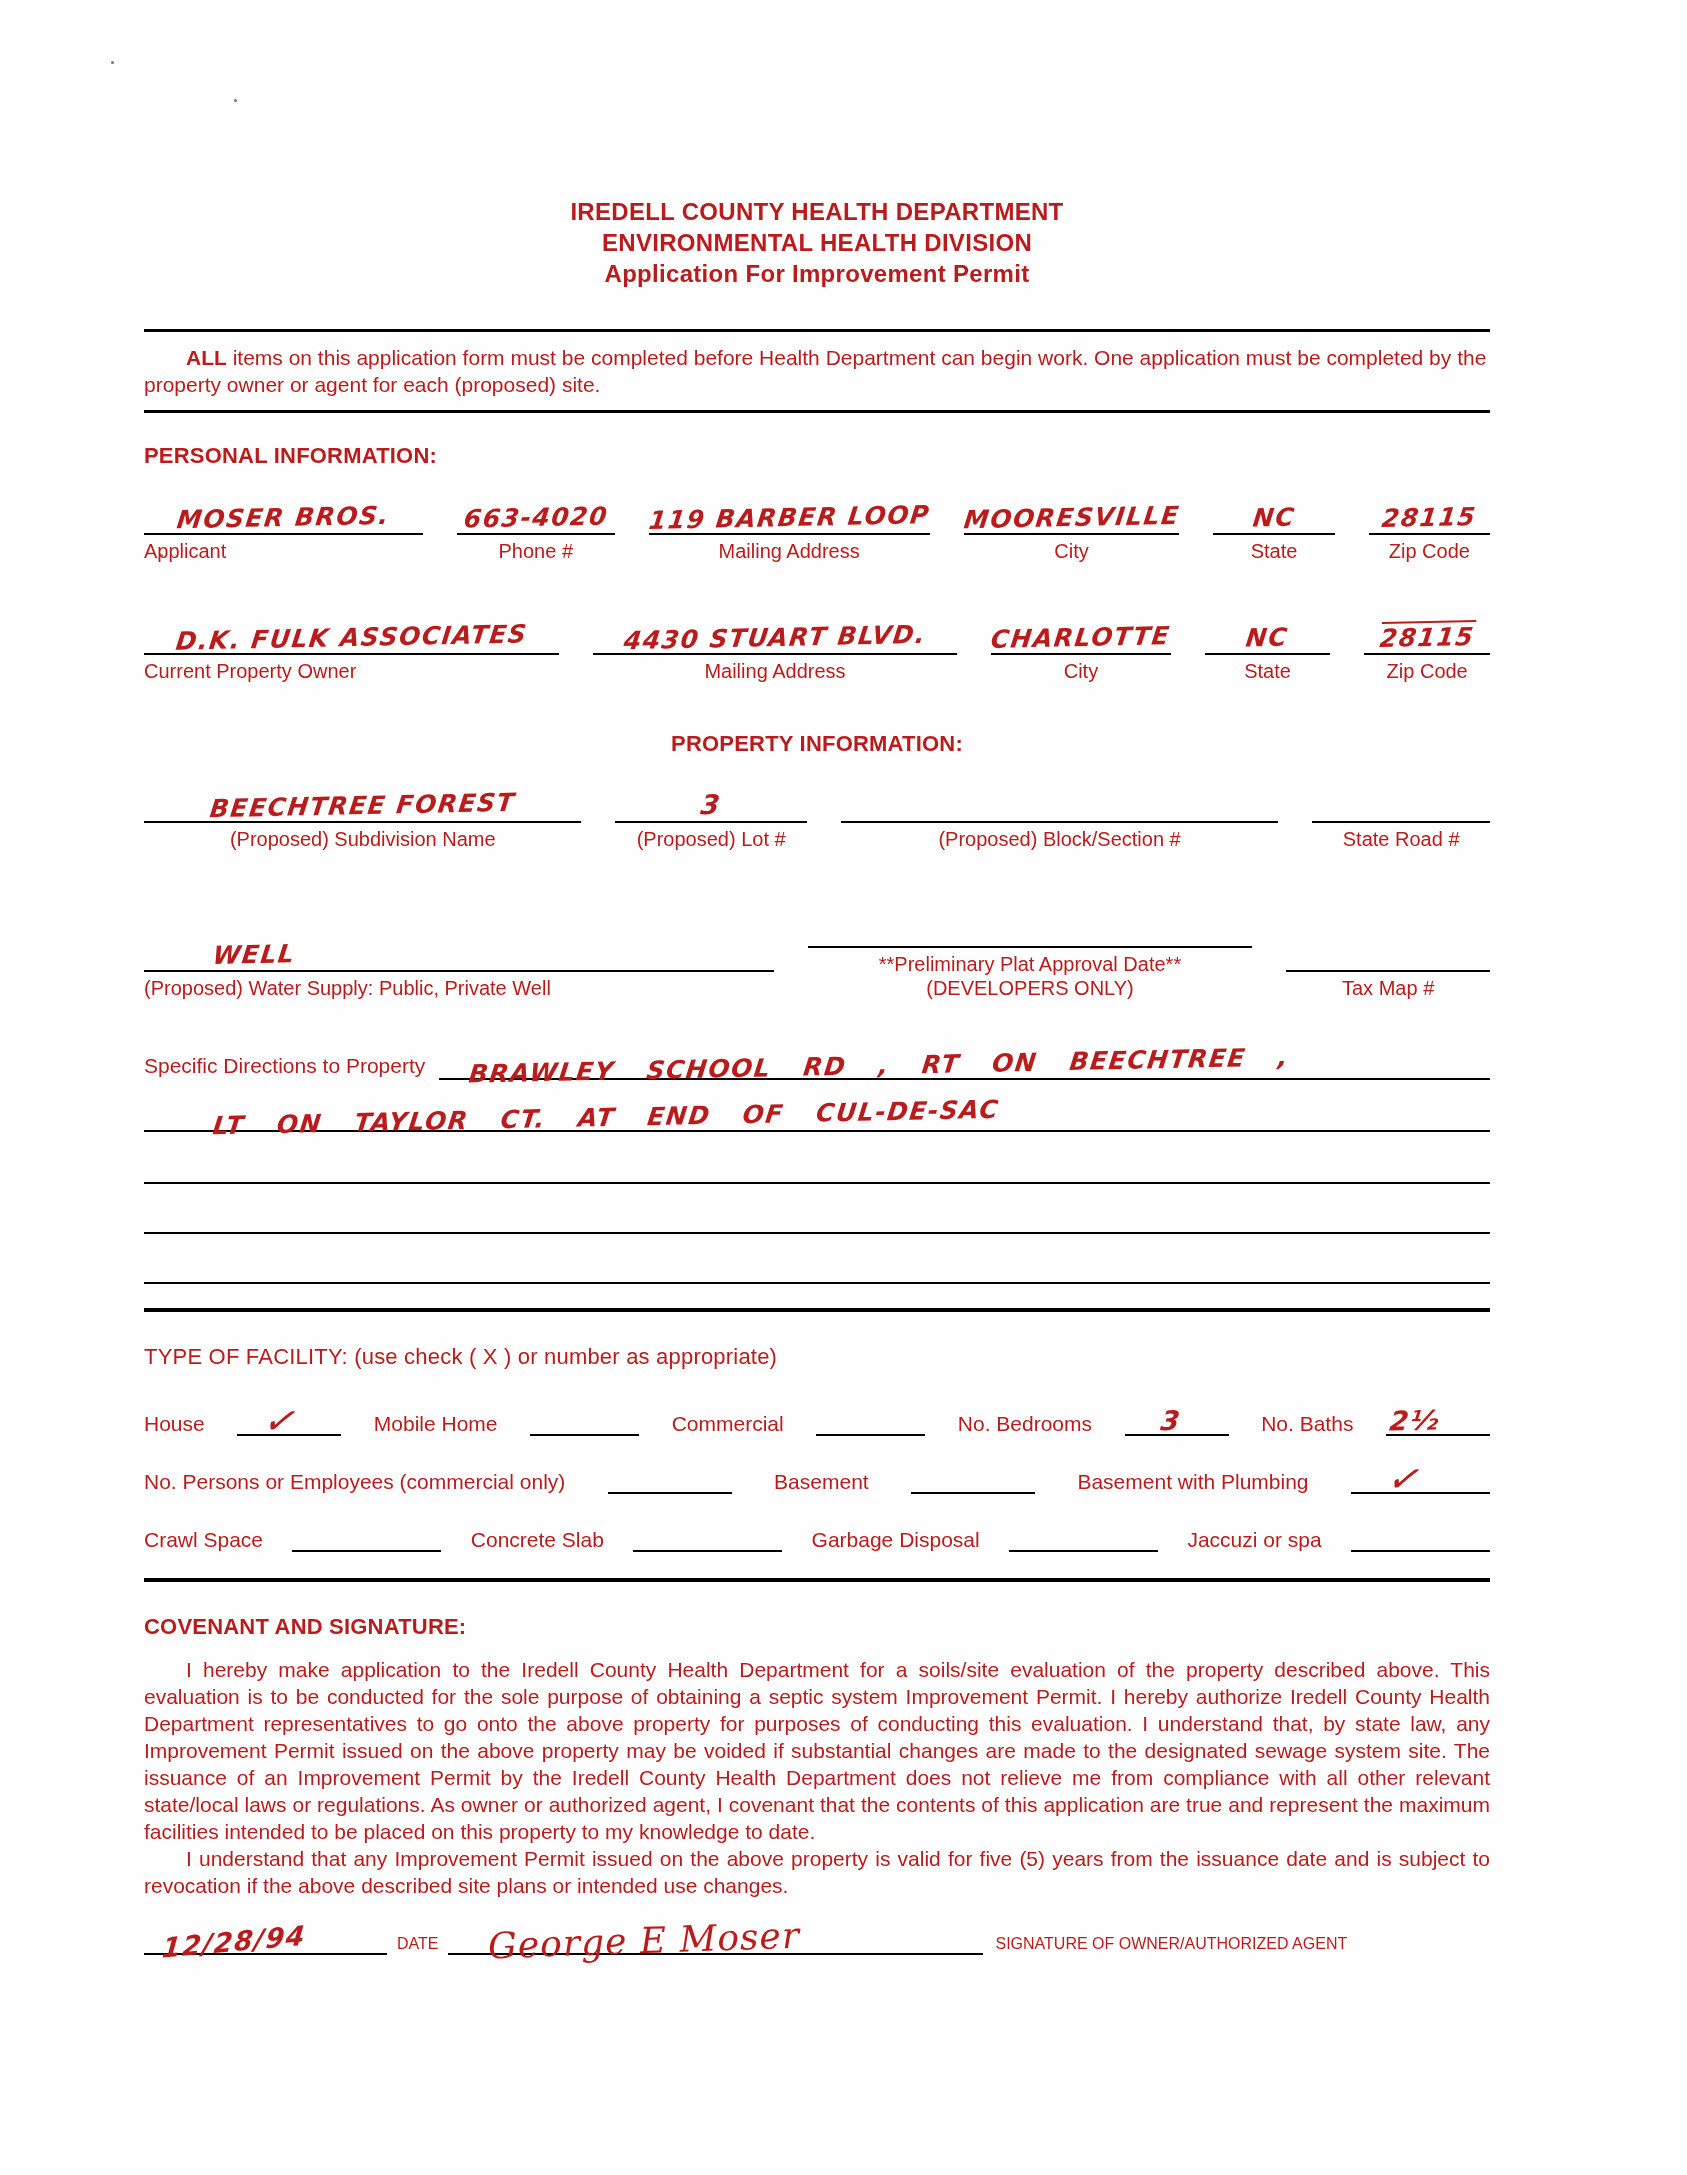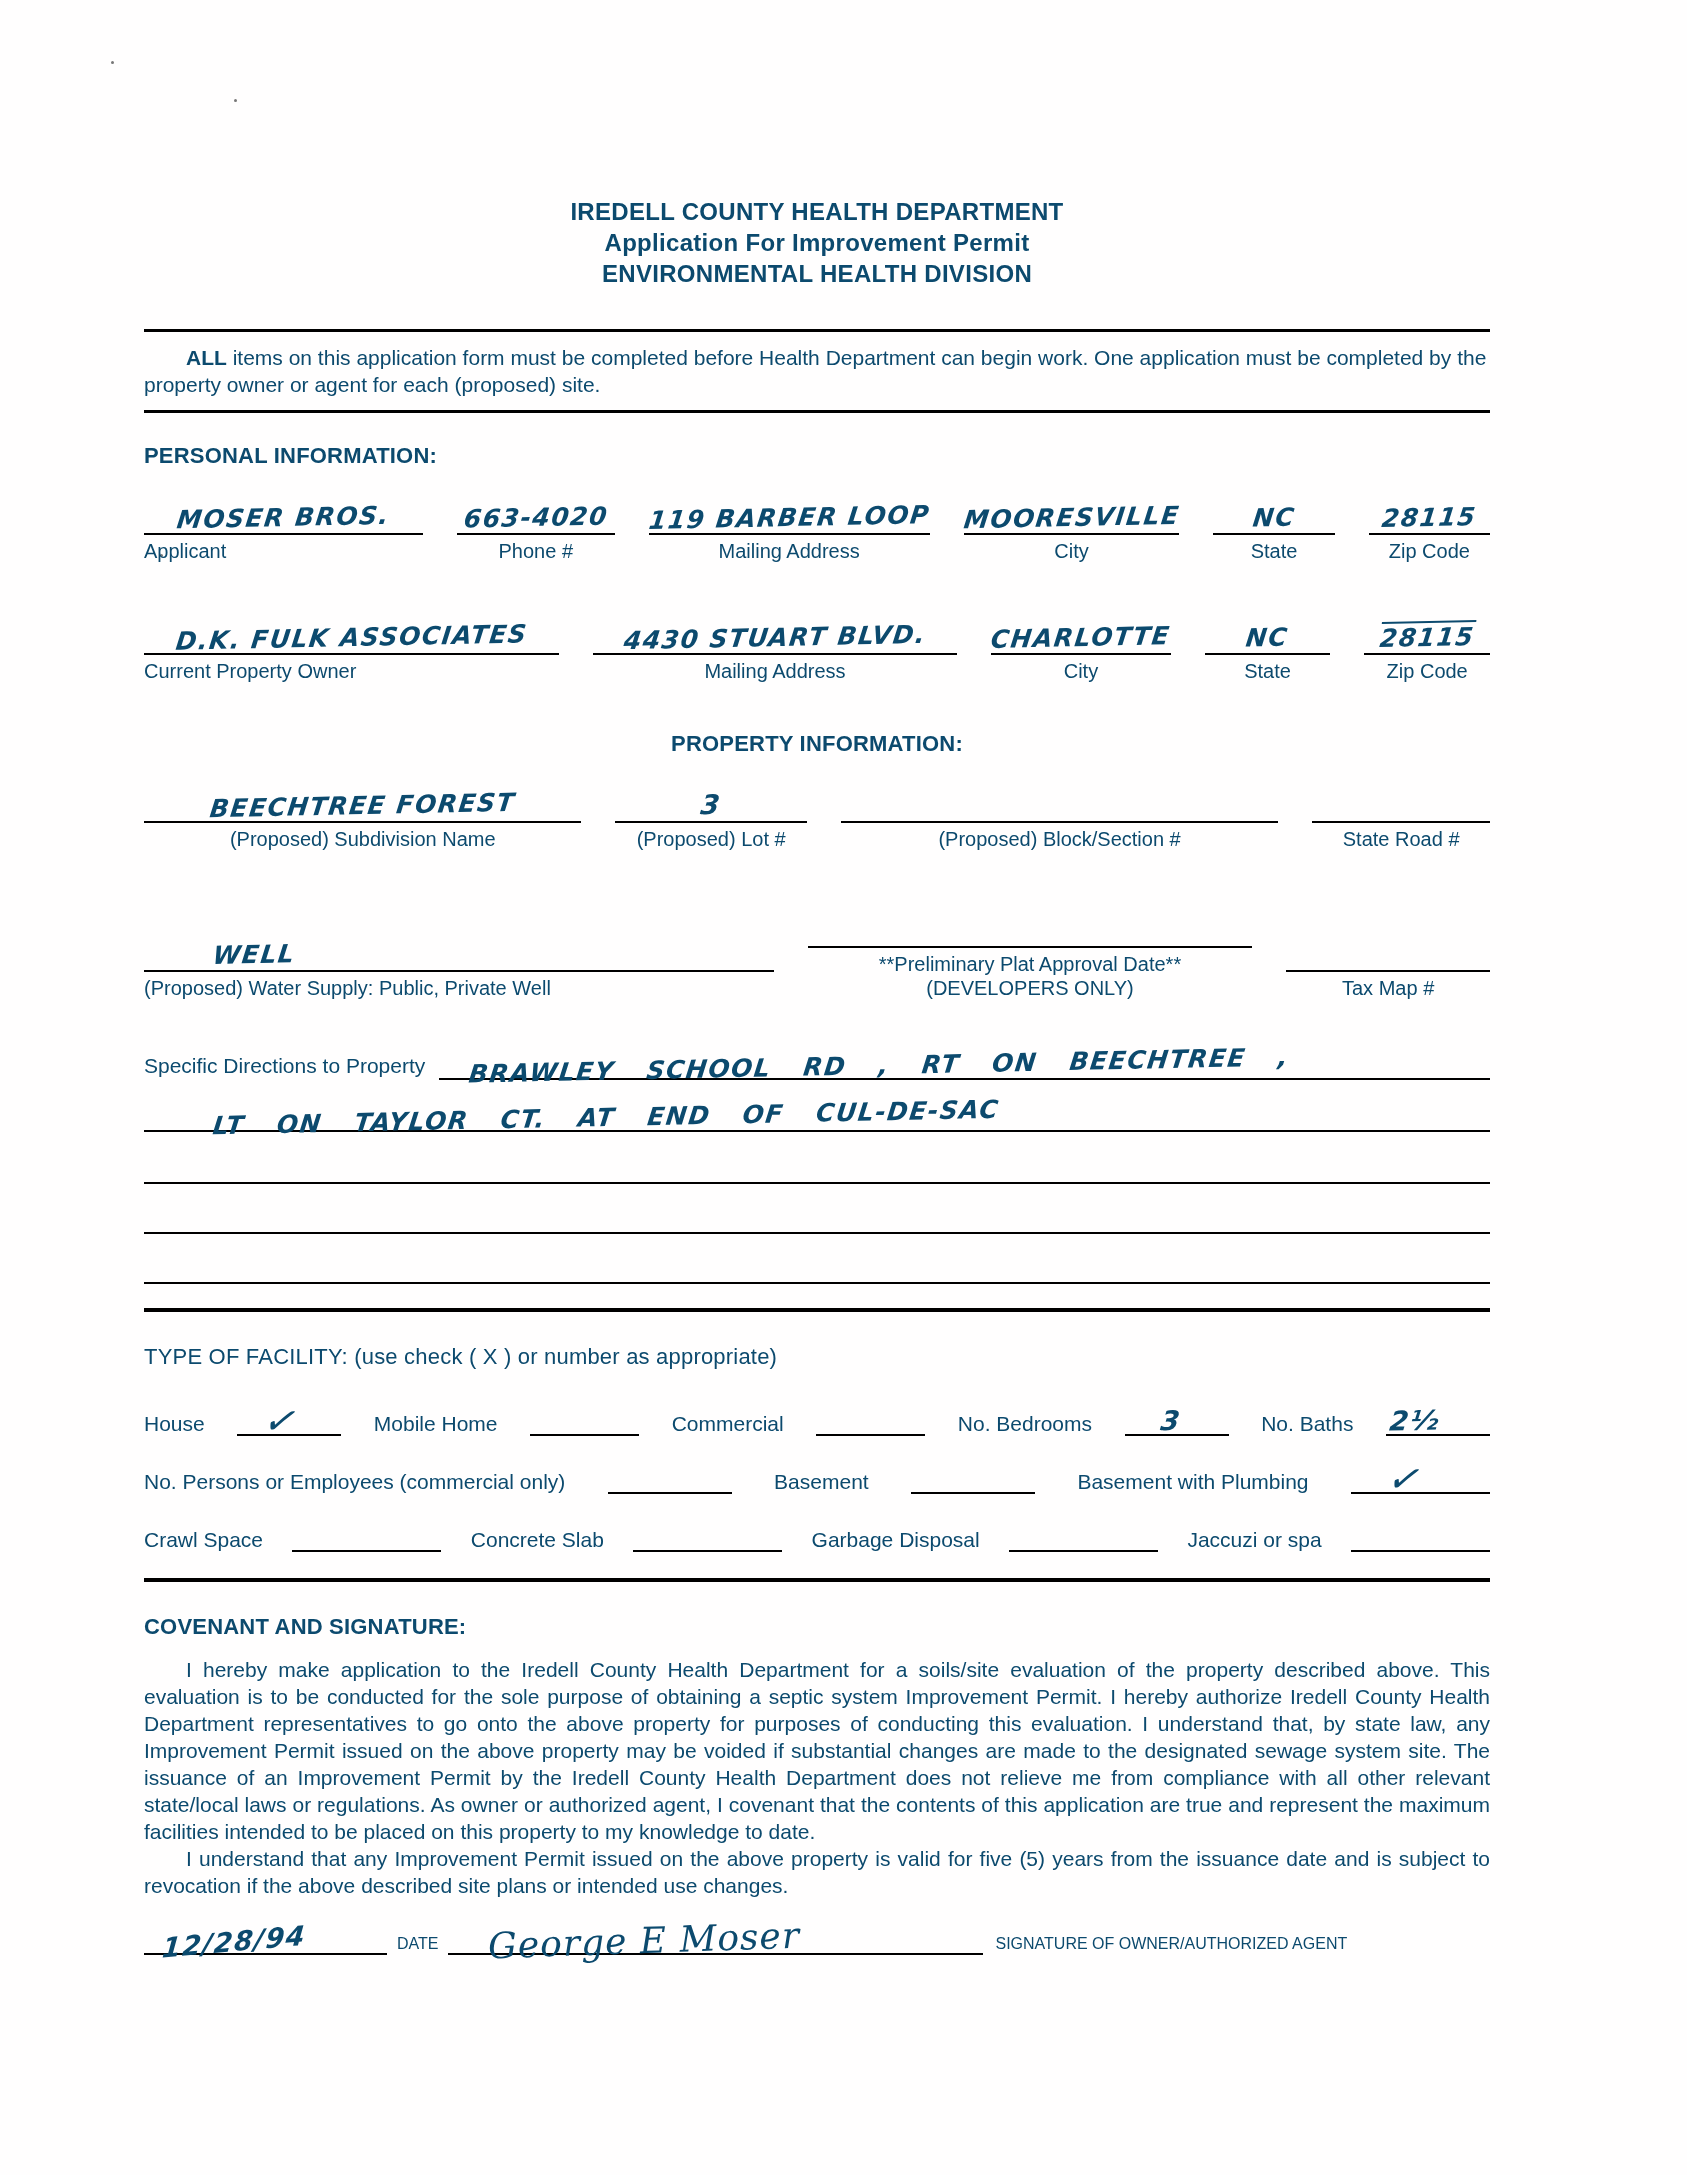--- a/index.html
+++ b/index.html
@@ -1,19 +1,19 @@
 <!DOCTYPE html>
 <html><head>
 <meta charset="utf-8">
 <style>
   * { margin:0; padding:0; box-sizing:border-box; }
   html,body { background:#ffffff; }
   .page {
     position:relative; width:1687px; height:2175px; background:#fffefe;
-    color:#0c4a6e; font-family:"Liberation Sans", sans-serif; overflow:hidden;
+    color:#b91c1c; font-family:"Liberation Sans", sans-serif; overflow:hidden;
   }
   .content { position:absolute; left:144px; top:196px; width:1346px; }
 
   .doc-header { text-align:center; font-weight:bold; font-size:24px; line-height:31px; letter-spacing:0.3px; }
 
   .rule  { border-top:3px solid #000; }
   .rule-thin { border-top:2px solid #000; }
   .divider { border-top:4px solid #000; }
 
   .intro { font-size:21px; line-height:27px; margin-top:12px; text-align:left; }
@@ -71,22 +71,22 @@
 
 <div class="page">
   <div class="speck" style="left:111px; top:61px; width:3px; height:3px;"></div>
   <div class="speck" style="left:234px; top:99px; width:3px; height:3px;"></div>
   <div class="speck" style="left:160px; top:554px; width:3px; height:3px;"></div>
 
   <div class="content">
 
     <div class="doc-header">
       <div>IREDELL COUNTY HEALTH DEPARTMENT</div>
+      <div>ENVIRONMENTAL HEALTH DIVISION</div>
       <div>Application For Improvement Permit</div>
-      <div>ENVIRONMENTAL HEALTH DIVISION</div>
     </div>
 
     <div class="rule" style="margin-top:40px;"></div>
     <div class="intro">
       <span class="lead"><b>ALL</b><span> items on this application form must be completed before Health Department can begin work. One application must be completed by the property owner or agent for each (proposed) site.</span></span>
     </div>
     <div class="rule" style="margin-top:12px;"></div>
 
     <div class="sec-heading" style="margin-top:30px;">PERSONAL INFORMATION:</div>
 

